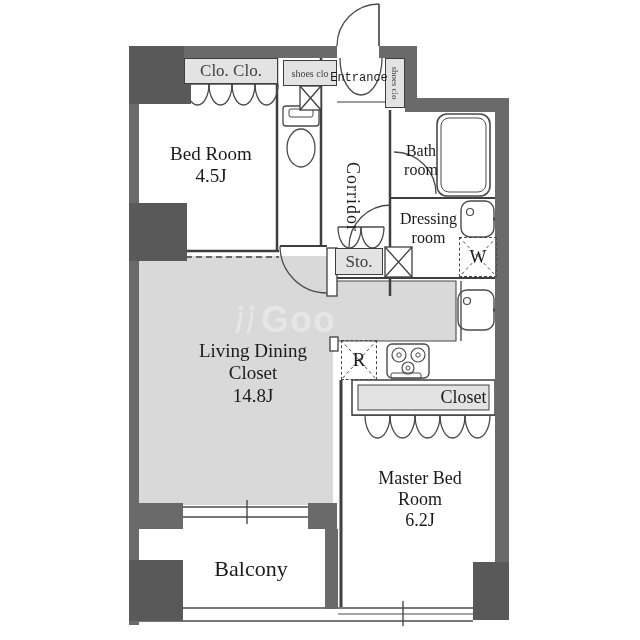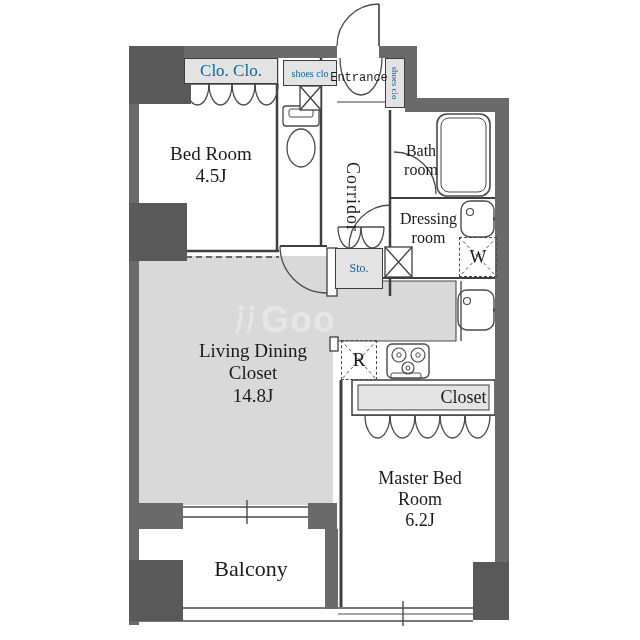--- a/index.html
+++ b/index.html
@@ -3,21 +3,21 @@
 <meta charset="utf-8">
 <style>
   html,body{margin:0;padding:0;background:#ffffff;}
   #plan{position:relative;width:640px;height:640px;background:#ffffff;overflow:hidden;
         font-family:"Liberation Serif",serif;}
   .wall{position:absolute;background:#6a6a6a;}
   .pillar{position:absolute;background:#595959;}
   .floor{position:absolute;background:#d9d9d9;}
   .gbox{position:absolute;background:#e3e3e3;border:1.3px solid #3f3f3f;
         display:flex;align-items:center;justify-content:center;
-        color:#0369a1;box-sizing:border-box;}
+        color:#404040;box-sizing:border-box;}
   .dbox{position:absolute;border:1.4px dashed #4a4a4a;display:flex;align-items:center;
         justify-content:center;color:#1a1a1a;box-sizing:border-box;}
   .lbl{position:absolute;color:#1a1a1a;text-align:center;white-space:nowrap;line-height:1.18;}
   .vtext{transform:rotate(90deg);white-space:nowrap;}
   #icons{position:absolute;left:0;top:0;width:640px;height:640px;}
   #wm-text{position:absolute;left:261px;top:299px;font-family:"Liberation Sans",sans-serif;
         font-size:36px;font-weight:600;letter-spacing:1px;color:#e6e6e6;}
 </style>
 </head>
 <body>
@@ -171,21 +171,21 @@
 
   <div class="gbox" style="left:184px;top:58px;width:94px;height:26px;font-size:17px;">
     <span>Clo. Clo.</span>
   </div>
   <div class="gbox" style="left:283px;top:60px;width:54px;height:26px;font-size:10px;">
     <span>shoes clo</span>
   </div>
   <div class="gbox" style="left:385px;top:58px;width:20px;height:50px;font-size:9px;">
     <span class="vtext">shoes clo</span>
   </div>
-  <div class="gbox" style="left:335px;top:248px;width:48px;height:41px;font-size:12px;text-align:right;">
+  <div class="gbox" style="left:335px;top:248px;width:48px;height:27px;font-size:17px;text-align:right;">
     <span>Sto.</span>
   </div>
   <div class="dbox" style="left:459px;top:237px;width:38px;height:40px;font-size:18px;">
     <span>W</span>
   </div>
   <div class="dbox" style="left:341px;top:340px;width:36px;height:40px;font-size:19px;">
     <span>R</span>
   </div>
   <div class="lbl" style="left:358px;top:387px;width:131px;font-size:18px;padding-left:40px;">Closet</div>
 

